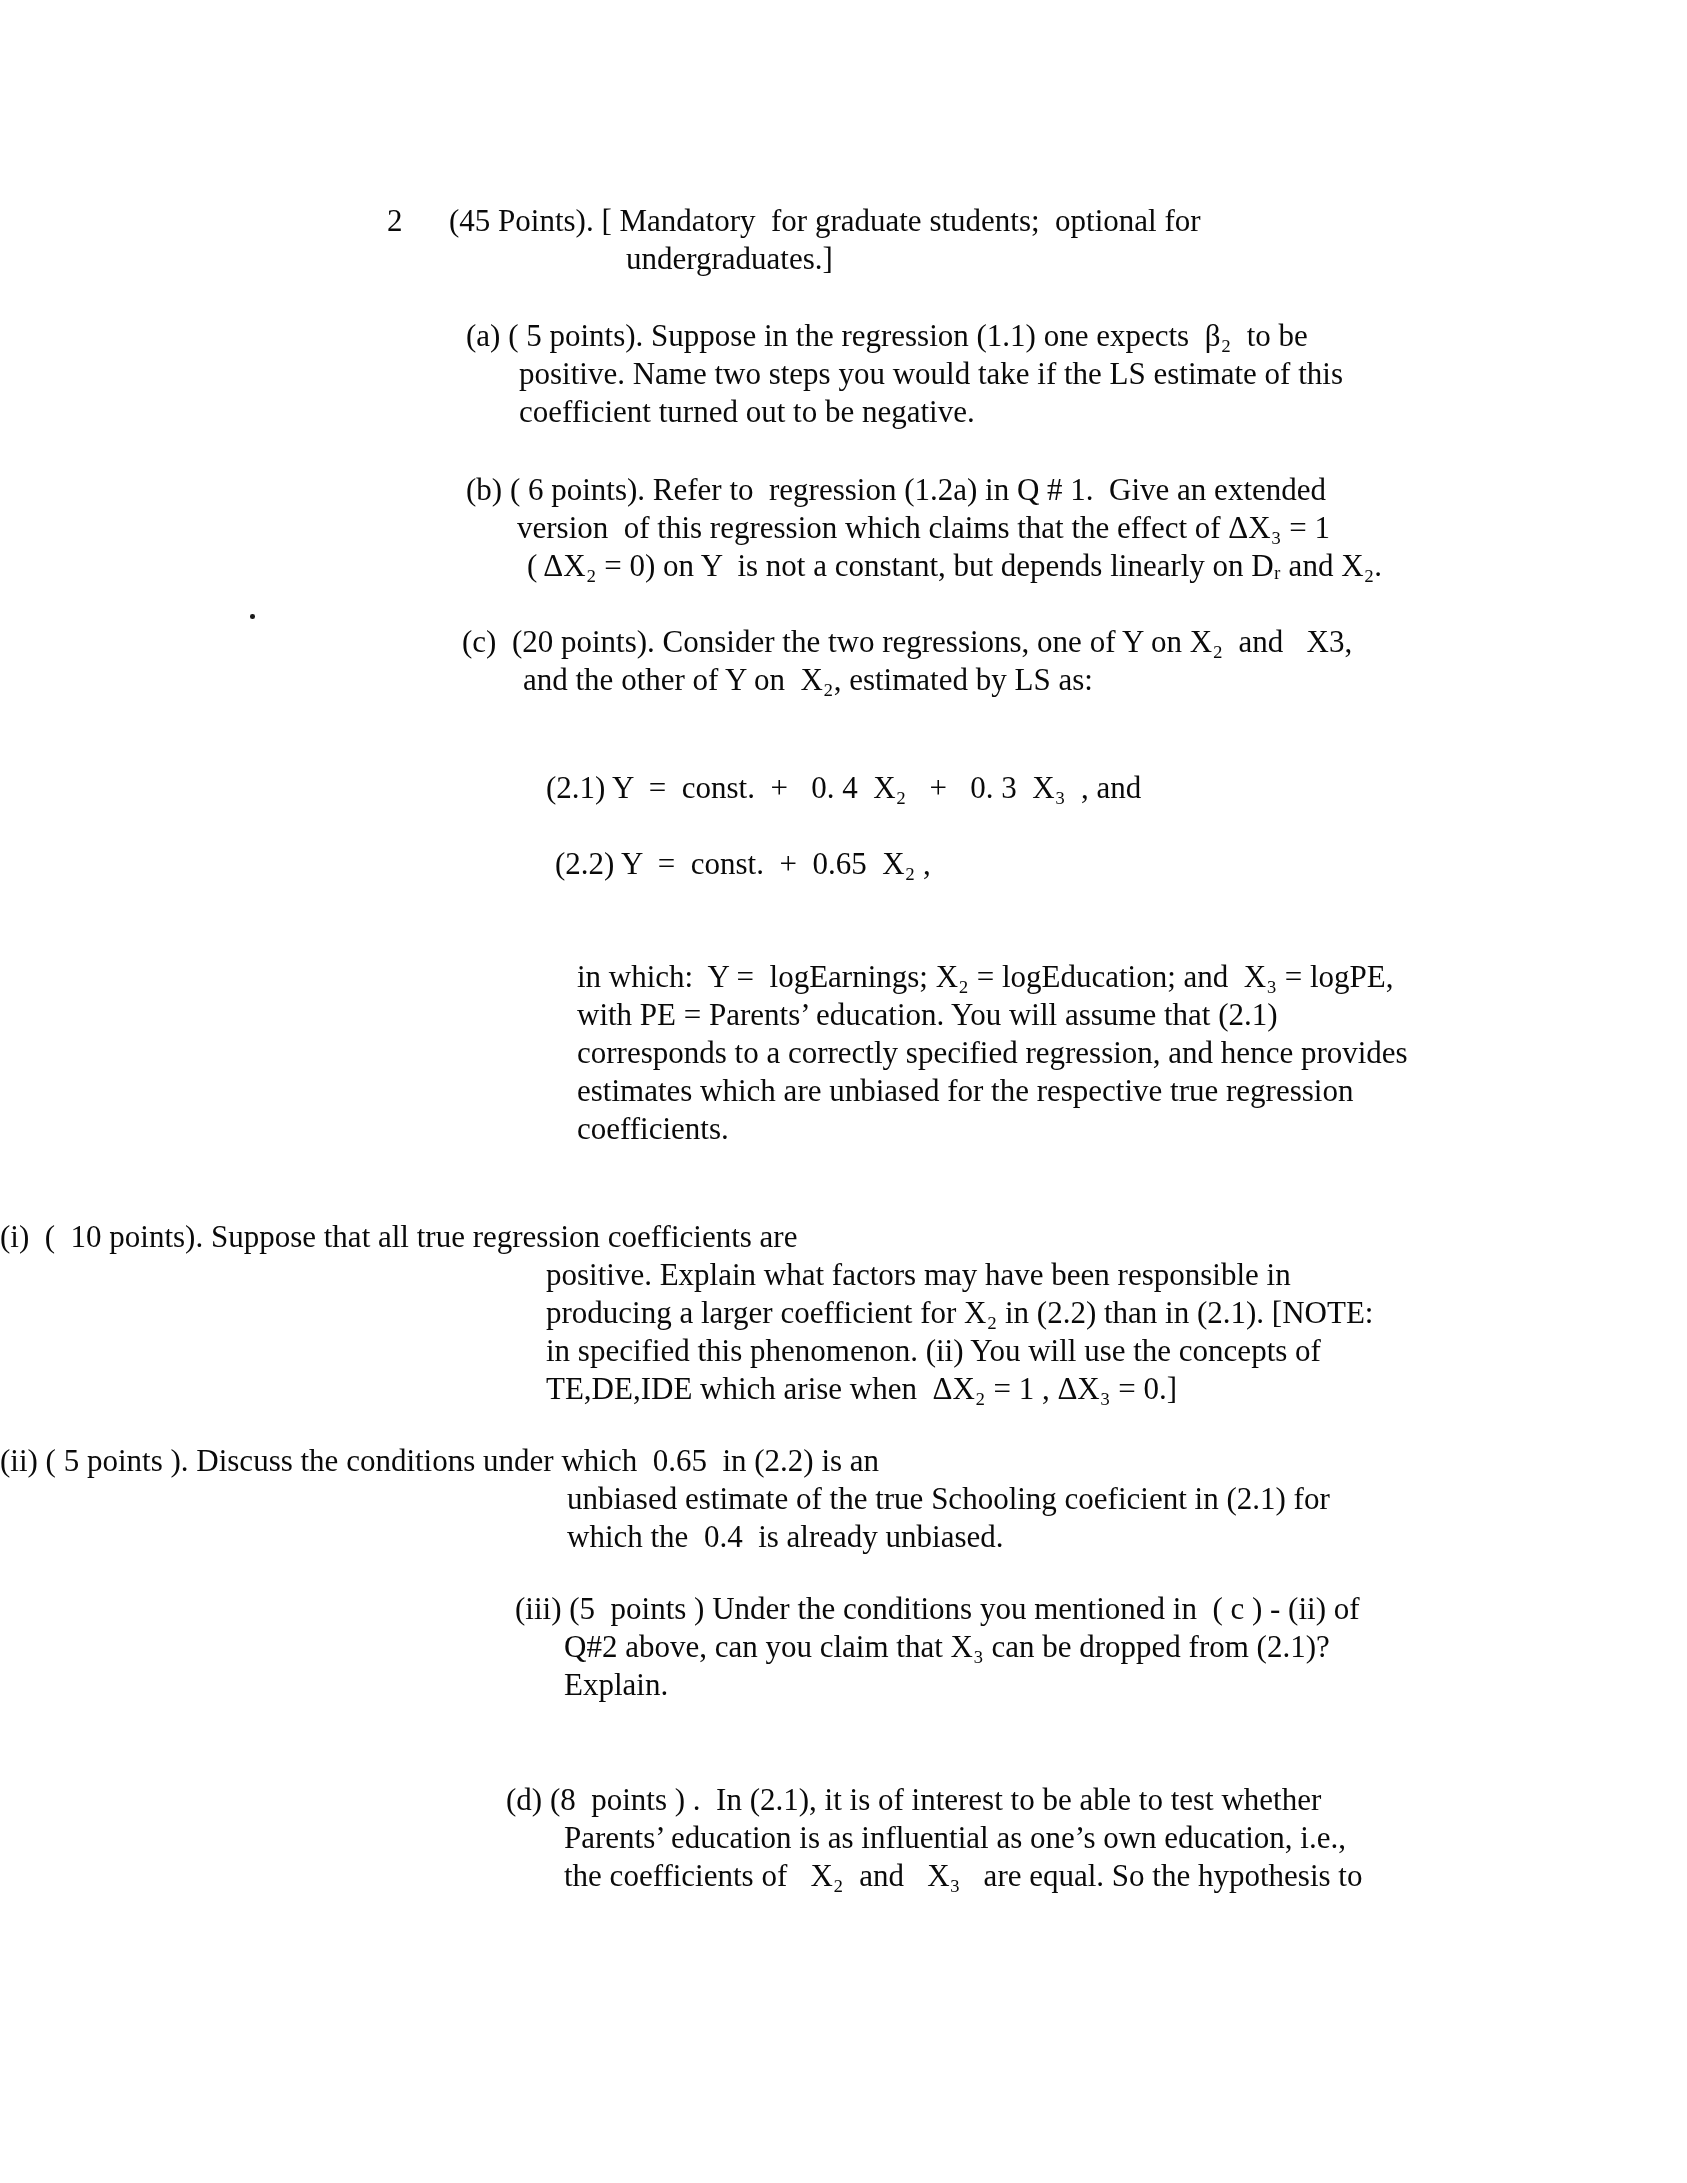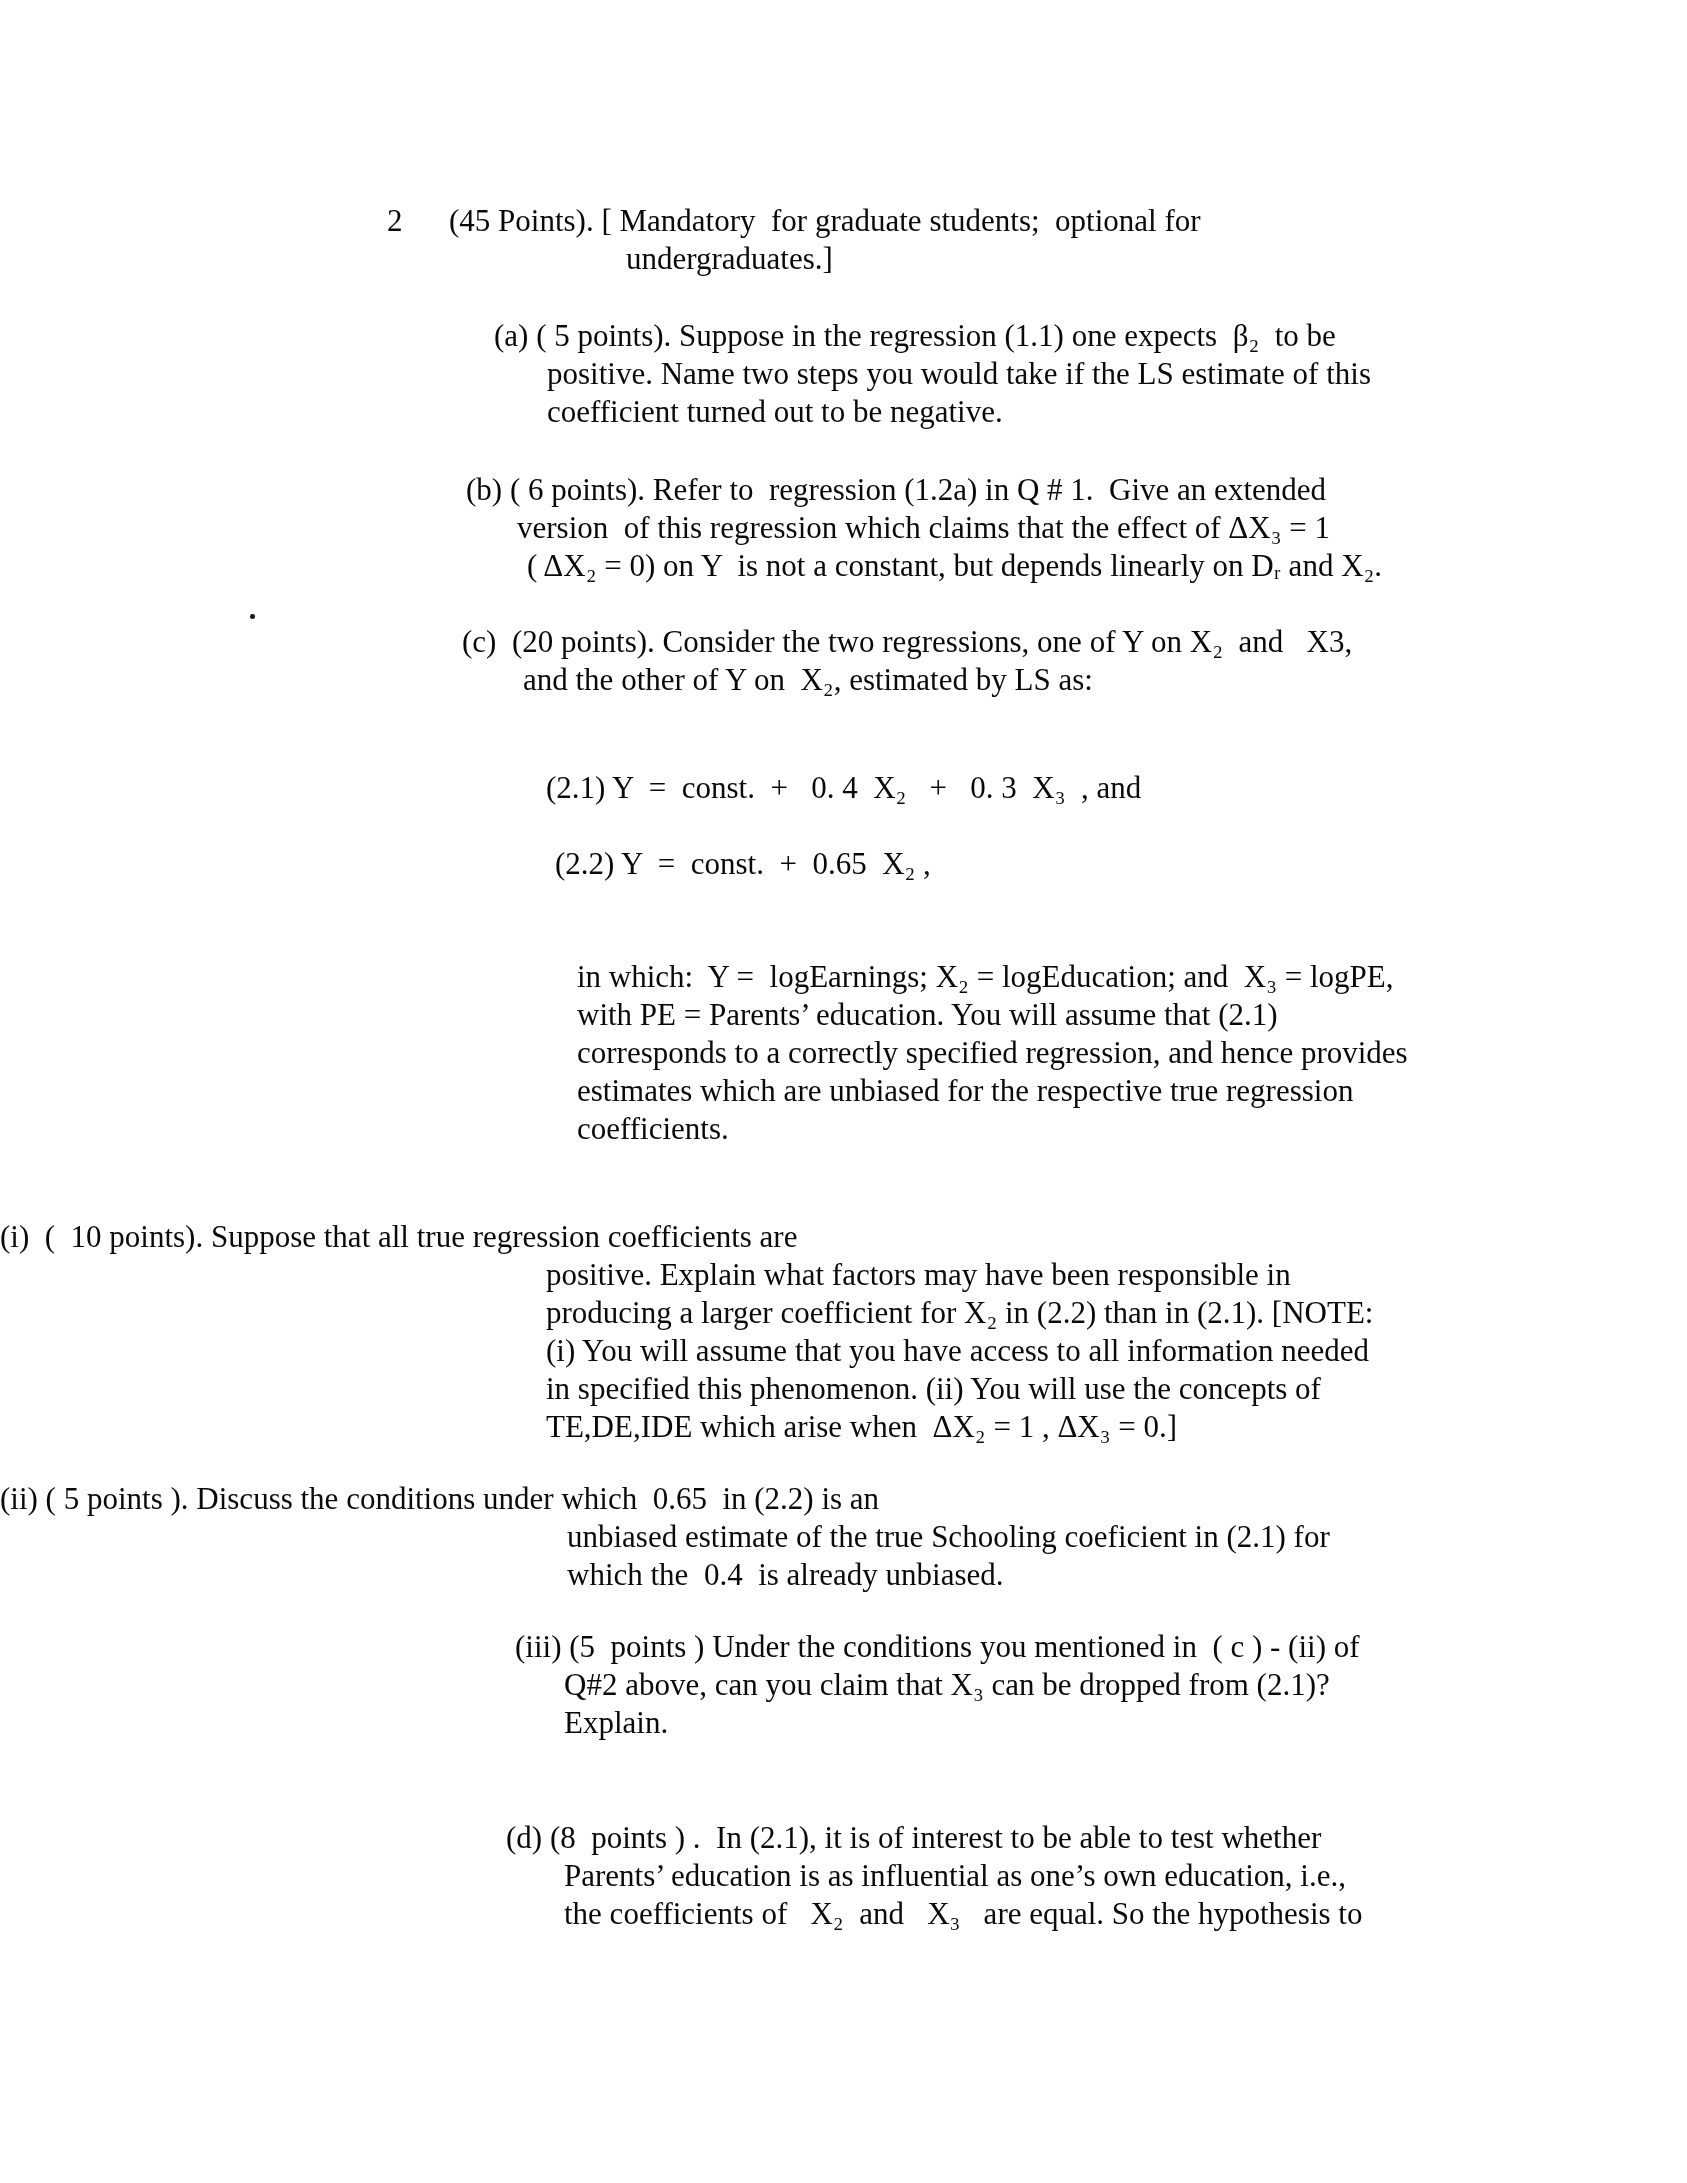--- a/index.html
+++ b/index.html
@@ -43,21 +43,21 @@
   .ml826 { margin-left: 546px; }
   .ml839 { margin-left: 555px; }
   .ml852 { margin-left: 564px; }
   .ml853 { margin-left: 564px; }
   .ml857 { margin-left: 567px; }
   .ml946 { margin-left: 626px; }
   
   .mt52  { margin-top: 34px; }
   .mt57  { margin-top: 38px; }
   .mt58  { margin-top: 38px; }
-  .mt59  { margin-top: 39px; padding-left: 28px; }
+  .mt59  { margin-top: 39px; }
   .mt60  { margin-top: 40px; }
   .mt106 { margin-top: 70px; }
   .mt114 { margin-top: 75px; padding-left: 40px; }
   .mt116 { margin-top: 77px; }
   
   .stray-dot {
     position: absolute;
     left: 250px;
     top: 614px;
     width: 4.6px;
@@ -106,21 +106,20 @@
     <div class="line ml812">with PE = Parents’ education. You will assume that (2.1)</div>
     <div class="line ml812">corresponds to a correctly specified regression, and hence provides</div>
     <div class="line ml812">estimates which are unbiased for the respective true regression</div>
     <div class="line ml812">coefficients.</div>
   </div>
 
   <div class="blk mt106">
     <div class="line ml754">(i)  (  10 points). Suppose that all true regression coefficients are</div>
     <div class="line ml826">positive. Explain what factors may have been responsible in</div>
     <div class="line ml826">producing a larger coefficient for X₂ in (2.2) than in (2.1). [NOTE:</div>
-    <div class="line ml826">(i) You will assume that you have access to all information needed</div>
     <div class="line ml826">in specified this phenomenon. (ii) You will use the concepts of</div>
     <div class="line ml826">TE,DE,IDE which arise when  ΔX₂ = 1 , ΔX₃ = 0.]</div>
   </div>
 
   <div class="blk mt52">
     <div class="line ml754">(ii) ( 5 points ). Discuss the conditions under which  0.65  in (2.2) is an</div>
     <div class="line ml857">unbiased estimate of the true Schooling coeficient in (2.1) for</div>
     <div class="line ml857">which the  0.4  is already unbiased.</div>
   </div>
 

